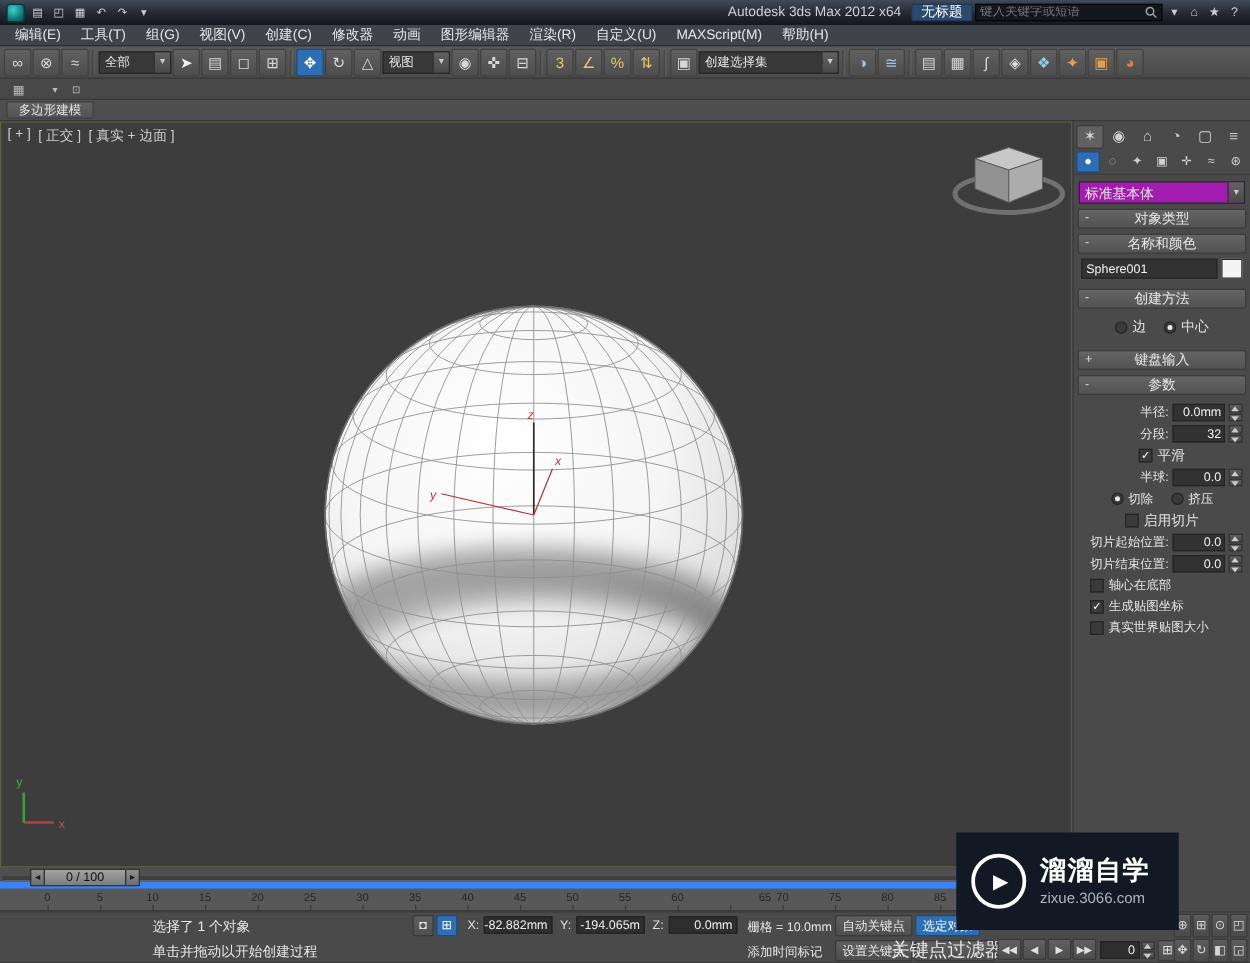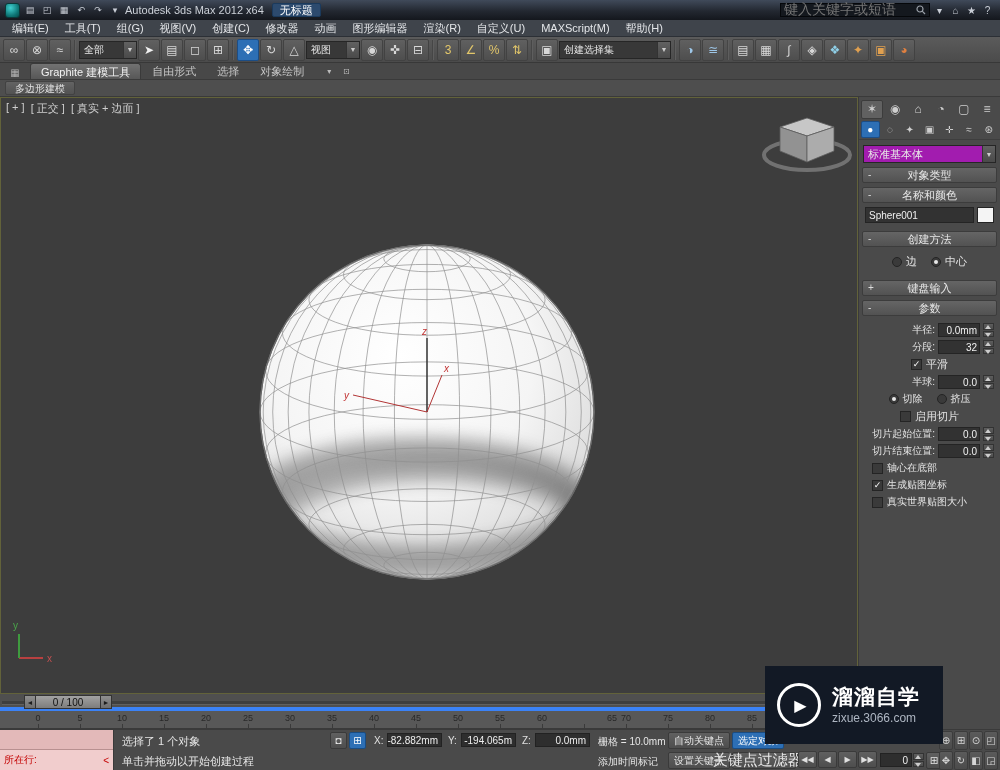--- a/index.html
+++ b/index.html
@@ -4,24 +4,24 @@
 <style>
 *{margin:0;padding:0;box-sizing:border-box;}
 html,body{width:1000px;height:770px;overflow:hidden;background:#333;}
 body{font-family:"Liberation Sans","DejaVu Sans",sans-serif;font-size:11px;color:#ddd;}
 #root{position:relative;width:1000px;height:770px;background:#4a4a4a;overflow:hidden;}
 
 
 .titlebar{position:absolute;left:0;top:0;width:100%;height:20px;background:linear-gradient(#404a5a,#232831 55%,#14171d);display:flex;align-items:center;padding:0 5px;gap:2px;z-index:60;}
 .app-logo{width:15px;height:15px;border-radius:3px;background:radial-gradient(circle at 35% 30%,#3fd0d0,#0d7474 65%,#064c4c);border:1px solid #0a3a3a;flex:none;}
 .qat{width:16px;height:15px;display:flex;align-items:center;justify-content:center;color:#c9ced6;font-size:9px;}
-.tb-center{flex:1;display:flex;justify-content:flex-start;align-items:center;gap:8px;color:#ccd1d8;font-size:11px;white-space:nowrap;}
+.tb-center{flex:1;display:flex;justify-content:flex-end;align-items:center;gap:8px;color:#ccd1d8;font-size:11px;white-space:nowrap;}
 .doc-title{background:#2c4a6e;border:1px solid #1b3a5c;padding:0 7px;border-radius:2px;color:#fff;height:14px;line-height:12px;}
 .search{display:flex;align-items:center;background:#14181e;border:1px solid #05070a;height:14px;width:150px;padding:0 3px;gap:3px;flex:none;}
-.search input{flex:1;min-width:0;background:transparent;border:none;outline:none;color:#9aa0a8;font-size:14px;font-family:Liberation Mono, monospace;}
+.search input{flex:1;min-width:0;background:transparent;border:none;outline:none;color:#9aa0a8;font-size:10px;font-family:Liberation Mono, monospace;}
 .icb{width:15px;height:15px;display:flex;align-items:center;justify-content:center;color:#c9ced6;font-size:10px;}
 
 
 .menubar{position:absolute;left:0;top:20px;width:100%;height:17px;background:#3f444b;border-bottom:1px solid #2c3036;display:flex;align-items:center;padding-left:4px;z-index:55;}
 .mitem{padding:0 8px;line-height:16px;color:#e4e6e9;font-size:11px;white-space:nowrap;}
 
 
 .toolbar{position:absolute;left:0;top:37px;width:100%;height:26px;background:linear-gradient(#5b5b5b,#4b4b4b);border-bottom:1px solid #383838;display:flex;align-items:center;padding:0 3px;gap:1px;z-index:54;}
 .ti{width:22px;height:22px;border:1px solid #424242;border-radius:2px;background:linear-gradient(#606060,#4e4e4e);display:flex;align-items:center;justify-content:center;font-size:12px;color:#d8d8d8;flex:none;}
 .ti.act{background:#2d6fb5;border-color:#1c4d85;color:#fff;}
@@ -72,21 +72,21 @@
 .prow{display:flex;align-items:center;justify-content:flex-end;gap:3px;margin:3px 0;color:#e4e4e4;font-size:10px;white-space:nowrap;}
 .pfield{width:42px;height:14px;background:#323232;border:1px solid #242424;color:#f0f0f0;font-size:10px;display:flex;align-items:center;justify-content:flex-end;padding:0 2px;flex:none;}
 .spin{width:11px;height:14px;display:inline-flex;flex-direction:column;gap:1px;flex:none;}
 .spin i{flex:1;background:linear-gradient(#5e5e5e,#4c4c4c);border:1px solid #333;position:relative;}
 .spin i::after{content:"";position:absolute;left:1px;top:1px;border-left:3px solid transparent;border-right:3px solid transparent;}
 .spin i.up::after{border-bottom:4px solid #ccc;}
 .spin i.dn::after{border-top:4px solid #ccc;}
 .radiorow{display:flex;justify-content:center;gap:14px;}
 
 
-.timeslider{position:absolute;left:0;top:694px;width:858px;height:17px;background:#4f4f4f;border-bottom:4px solid #3b82f6;}
+.timeslider{position:absolute;left:0;top:694px;width:858px;height:17px;background:#4f4f4f;border-bottom:6px solid #3b82f6;}
 .timeslider::before{content:"";position:absolute;left:2px;right:2px;top:7px;height:3px;background:#3e3e3e;border-bottom:1px solid #606060;}
 .ts-handle{position:absolute;left:24px;top:1px;height:14px;display:flex;}
 .ts-arrow{width:12px;background:linear-gradient(#8f8f8f,#6e6e6e);border:1px solid #333;color:#1d1d1d;font-size:7px;display:flex;align-items:center;justify-content:center;}
 .ts-label{width:64px;background:linear-gradient(#a2a2a2,#7d7d7d);border:1px solid #333;border-left:none;border-right:none;color:#101010;font-size:10px;display:flex;align-items:center;justify-content:center;}
 .ruler{position:absolute;left:0;top:711px;width:858px;height:18px;background:#585858;border-bottom:1px solid #3a3a3a;overflow:hidden;}
 .rlabel{position:absolute;top:2px;width:24px;margin-left:-12px;text-align:center;font-size:9px;color:#282828;}
 .rtick{position:absolute;bottom:0;width:1px;height:4px;background:#3a3a3a;}
 
 
 .statusbar{position:absolute;left:0;top:729px;width:1000px;height:41px;background:#4a4a4a;border-top:1px solid #3a3a3a;z-index:20;}
@@ -202,26 +202,20 @@
       <div class="ti">∫</div>
       <div class="ti">◈</div>
       <div class="ti" style="color: rgb(143, 208, 232);">❖</div>
       <div class="ti" style="color: rgb(224, 160, 80);">✦</div>
       <div class="ti" style="color: rgb(224, 160, 80);">▣</div>
       <div class="ti" style="color: rgb(224, 128, 64);">◕</div>
     </div>
 
   <div class="ribbontabs">
     <div class="rgrip">▦</div>
-    <div id="rtabs" style="display:flex;align-items:flex-end;gap:1px;">
-        <div class="rtab act">Graphite 建模工具</div>
-        <div class="rtab">自由形式</div>
-        <div class="rtab">选择</div>
-        <div class="rtab">对象绘制</div>
-      </div>
     <div id="rctls" style="display:flex;align-items:flex-end;gap:1px;margin-left:6px;">
         <div class="rctl">▾</div>
         <div class="rctl">⊡</div>
       </div>
   </div>
   <div class="ribbonpanel">
     <div class="rpanel-chip">多边形建模</div>
   </div>
 
   <div class="viewport">
@@ -487,27 +481,20 @@
       <div class="rtick" style="left: 710px;"></div>
       <div class="rlabel" style="left: 752px;">85</div>
       <div class="rtick" style="left: 752px;"></div>
       <div class="rlabel" style="left: 794px;">90</div>
       <div class="rtick" style="left: 794px;"></div>
       <div class="rlabel" style="left: 836px;">95</div>
       <div class="rtick" style="left: 836px;"></div>
     </div>
 
   <div class="statusbar">
-    <div class="listener">
-      <div class="listen1"></div>
-      <div class="listen2">
-        <span>所在行:</span>
-        <span>&lt;</span>
-      </div>
-    </div>
     <div class="sb-text" style="left:122px;top:4px;">选择了 1 个对象</div>
     <div class="sb-text" style="left:122px;top:24px;">单击并拖动以开始创建过程</div>
     <div class="sb-btn" style="left:330px;top:2px;width:17px;">◘</div>
     <div class="sb-btn blue" style="left:349px;top:2px;width:17px;">⊞</div>
     <div class="coordlab" style="left:374px;">X:</div>
     <div class="coordfield" style="left:387px;">-82.882mm</div>
     <div class="coordlab" style="left:448px;">Y:</div>
     <div class="coordfield" style="left:461px;">-194.065m</div>
     <div class="coordlab" style="left:522px;">Z:</div>
     <div class="coordfield" style="left:535px;">0.0mm</div>

